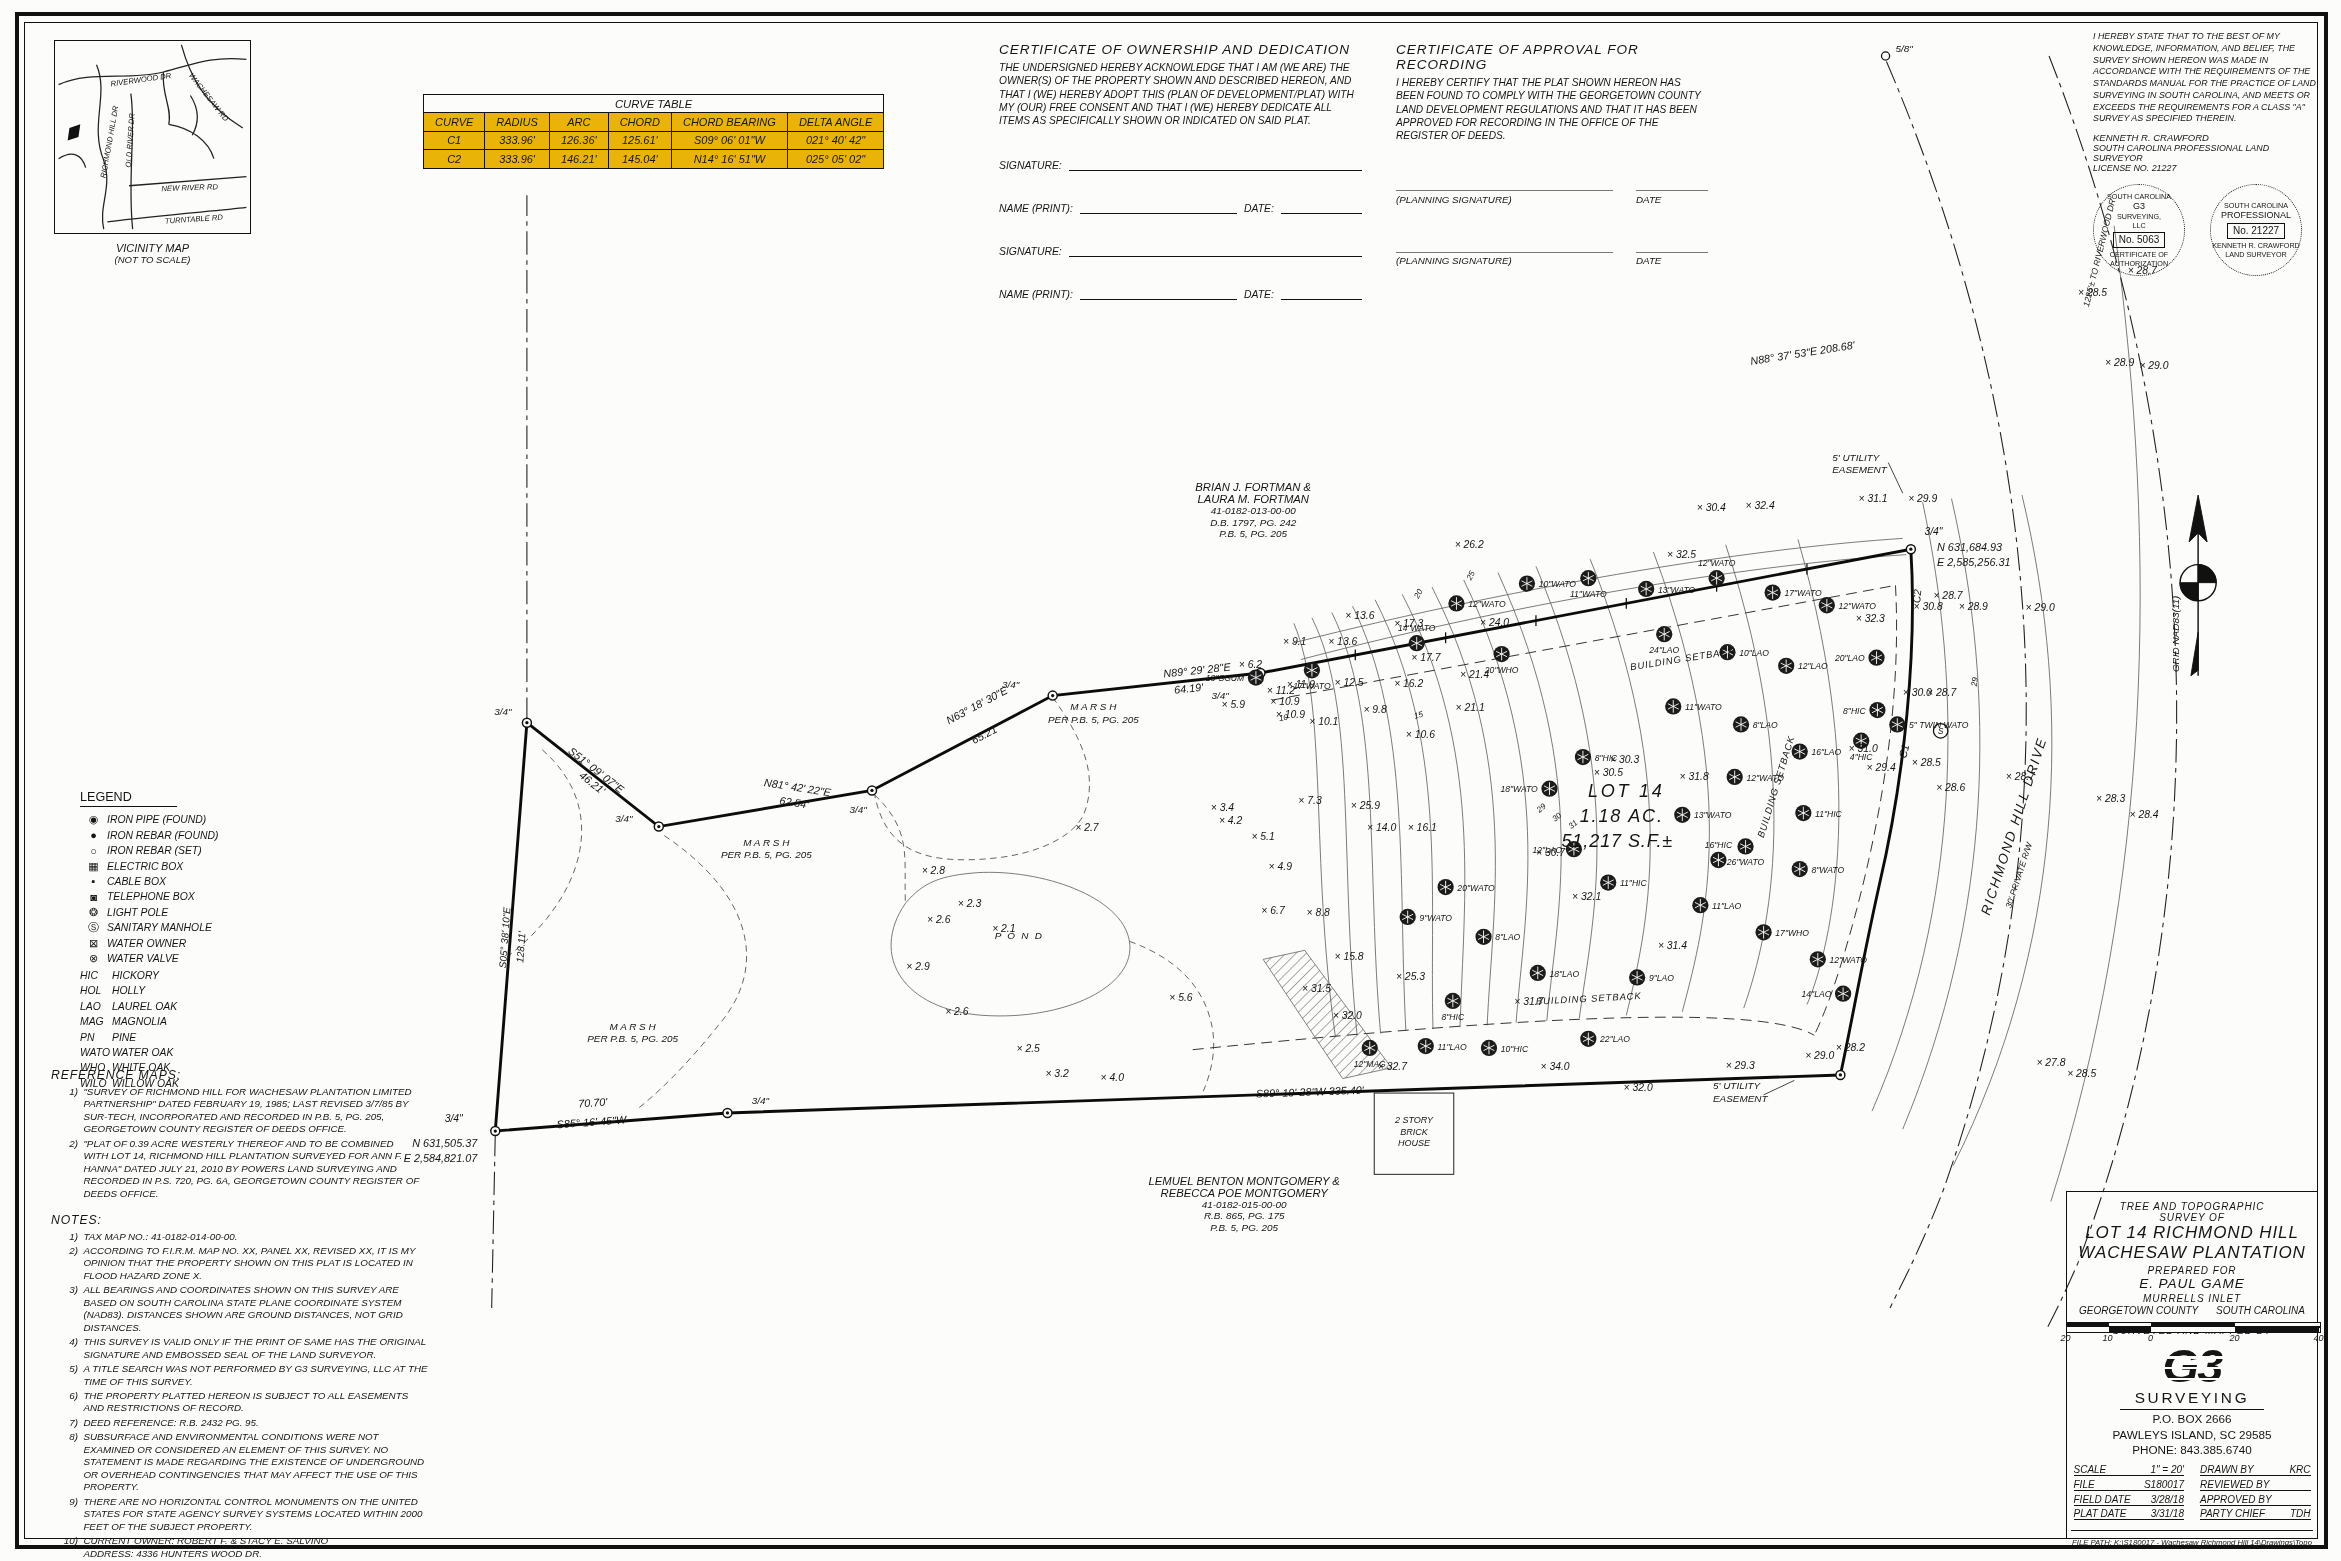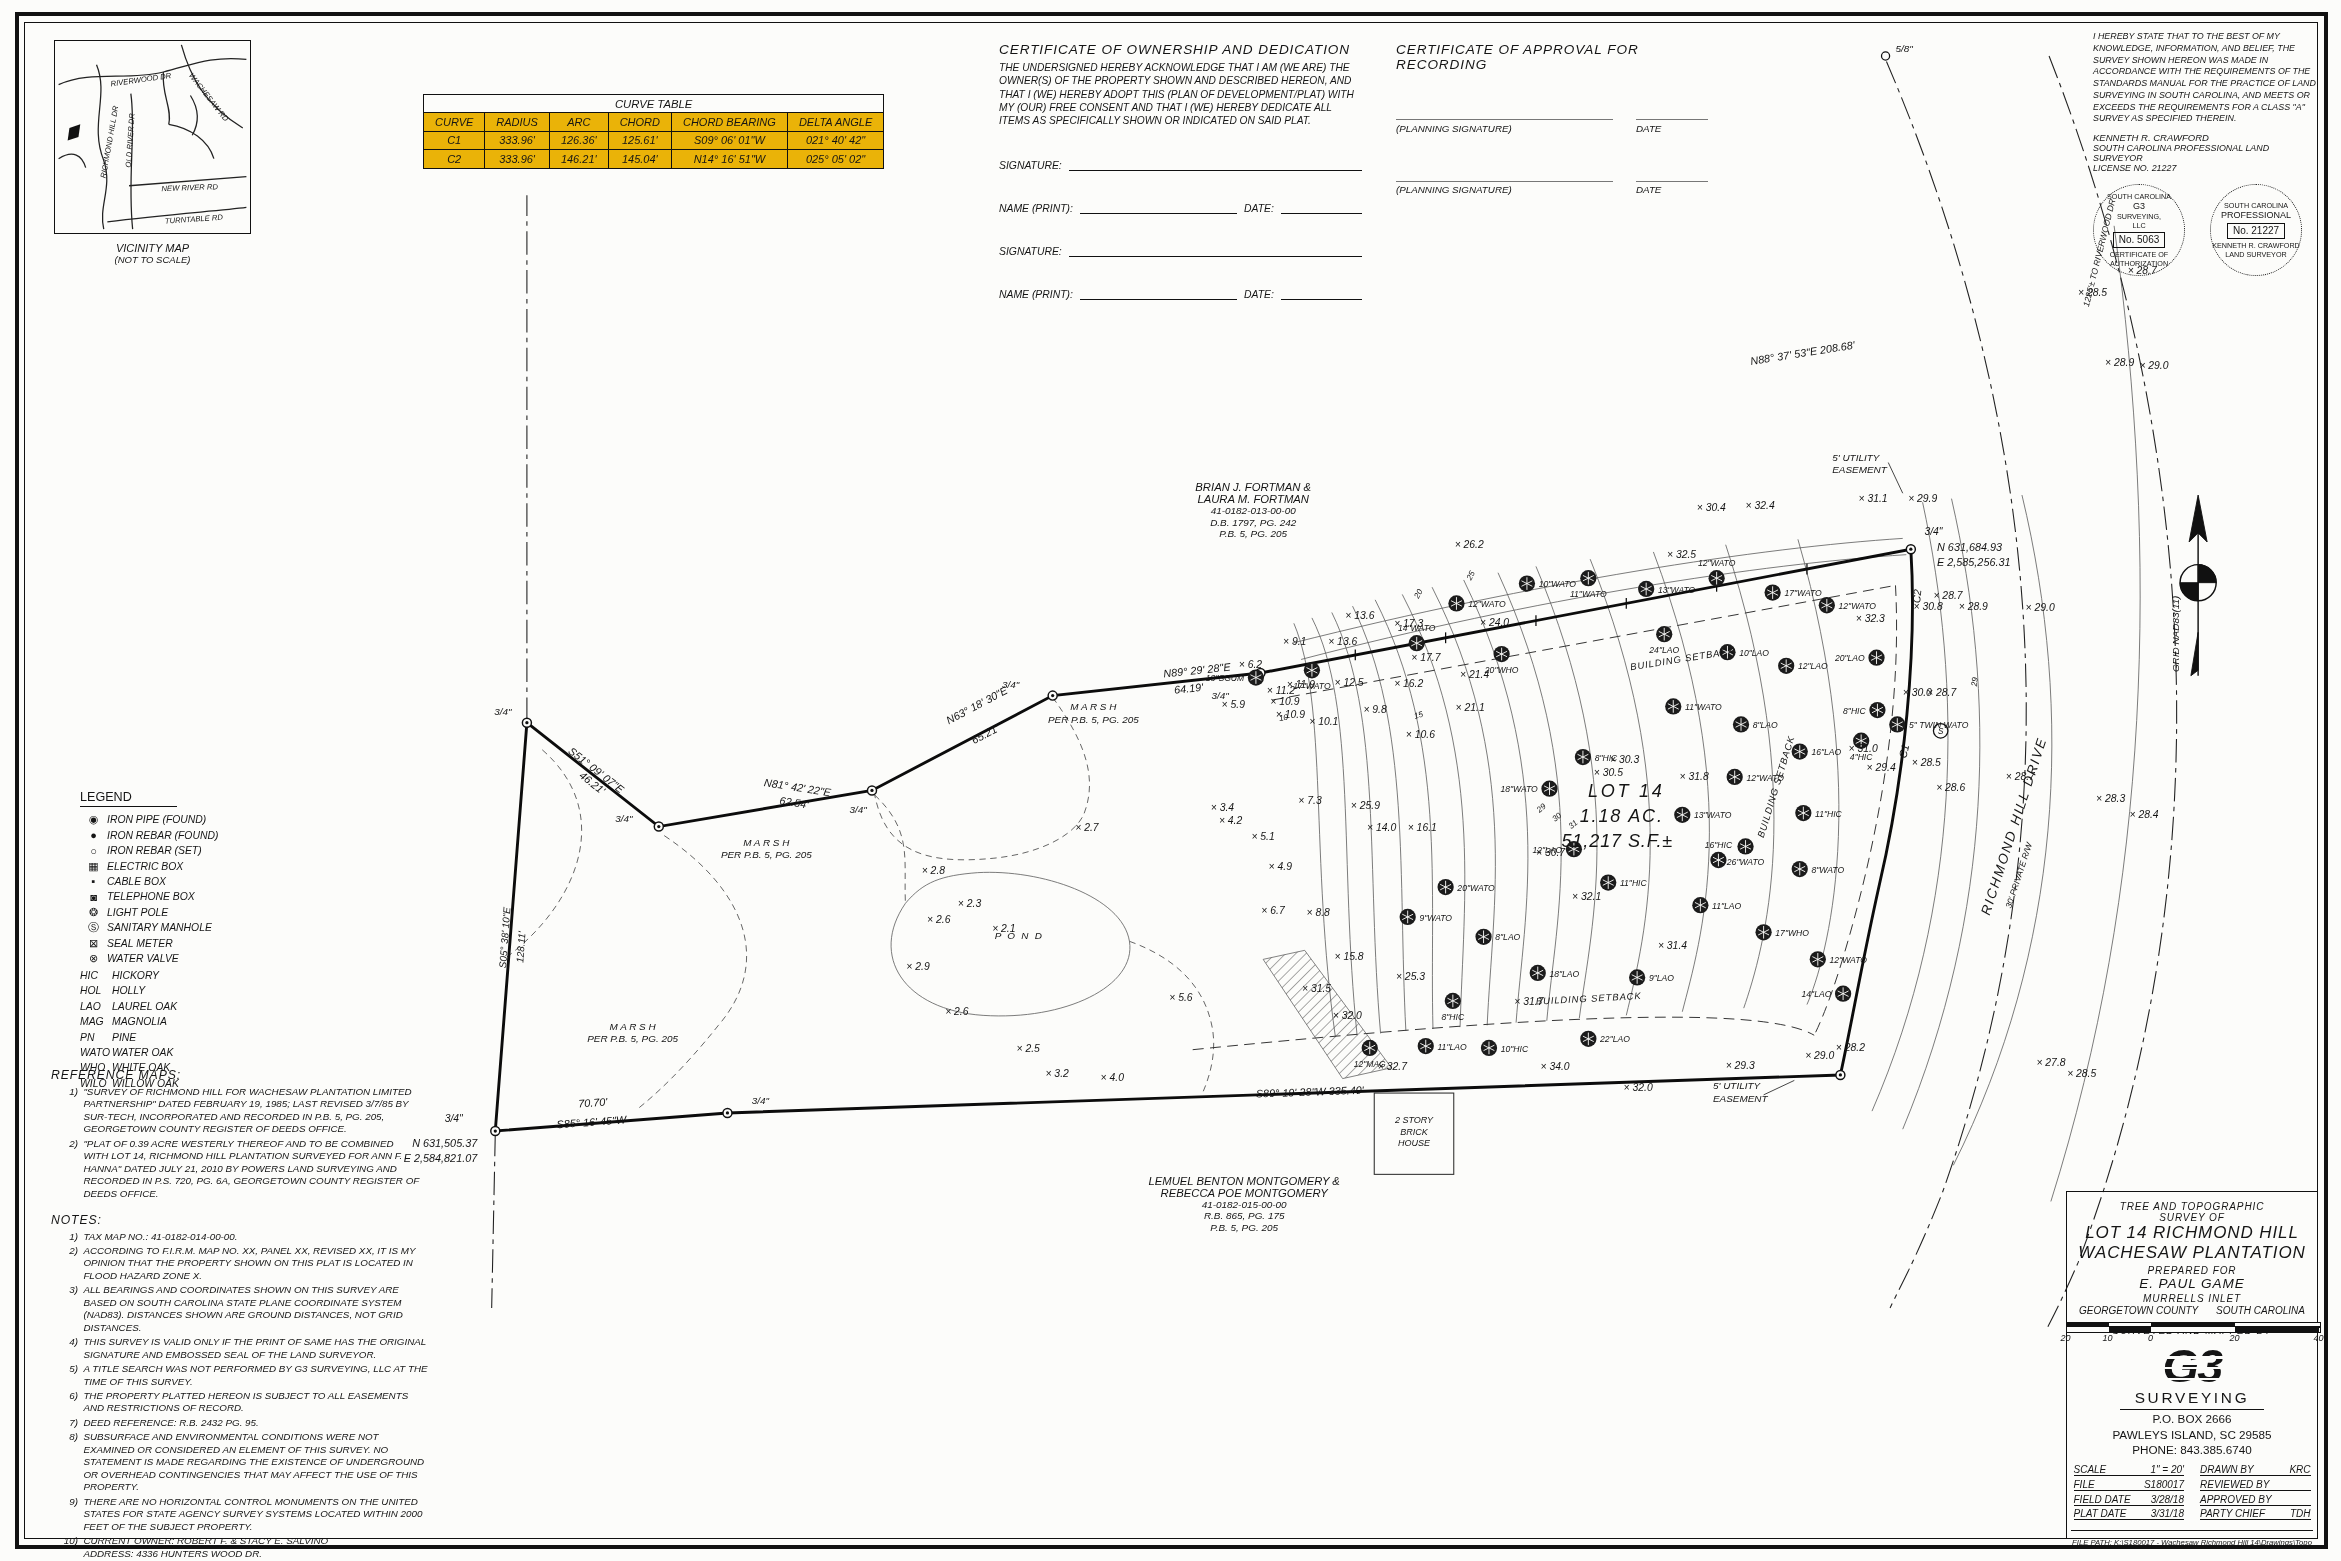--- a/index.html
+++ b/index.html
@@ -736,20 +736,21 @@
     <div class="sigline">
       <span>NAME (PRINT):</span>
         <span class="uln"></span>
       <span>DATE:</span>
         <span class="uln short"></span>
     </div>
   </div>
 
   <div class="blk" style="left:1396px;top:42px;width:312px">
     <h2 class="ttl">CERTIFICATE OF APPROVAL FOR RECORDING</h2>
+    <div class="body">I HEREBY CERTIFY THAT THE PLAT SHOWN HEREON HAS BEEN FOUND TO COMPLY WITH THE GEORGETOWN COUNTY LAND DEVELOPMENT REGULATIONS AND THAT IT HAS BEEN APPROVED FOR RECORDING IN THE OFFICE OF THE REGISTER OF DEEDS.</div>
     <div class="planrow">
       <div class="plancol wide">(PLANNING SIGNATURE)</div>
       <div class="plancol narrow">DATE</div>
     </div>
     <div class="planrow">
       <div class="plancol wide">(PLANNING SIGNATURE)</div>
       <div class="plancol narrow">DATE</div>
     </div>
   </div>
 
@@ -807,21 +808,21 @@
         <div class="lgrow">
           <span class="lgico">❂</span>
           <span>LIGHT POLE</span>
         </div>
         <div class="lgrow">
           <span class="lgico">Ⓢ</span>
           <span>SANITARY MANHOLE</span>
         </div>
         <div class="lgrow">
           <span class="lgico">⊠</span>
-          <span>SEAL METER</span>
+          <span>WATER OWNER</span>
         </div>
         <div class="lgrow">
           <span class="lgico">⊗</span>
           <span>WATER VALVE</span>
         </div>
       </div>
     <div id="lg-abbr" style="margin-top:1.8px">
         <div class="lgrow">
           <span class="lgabbr">HIC</span>
           <span>HICKORY</span>

